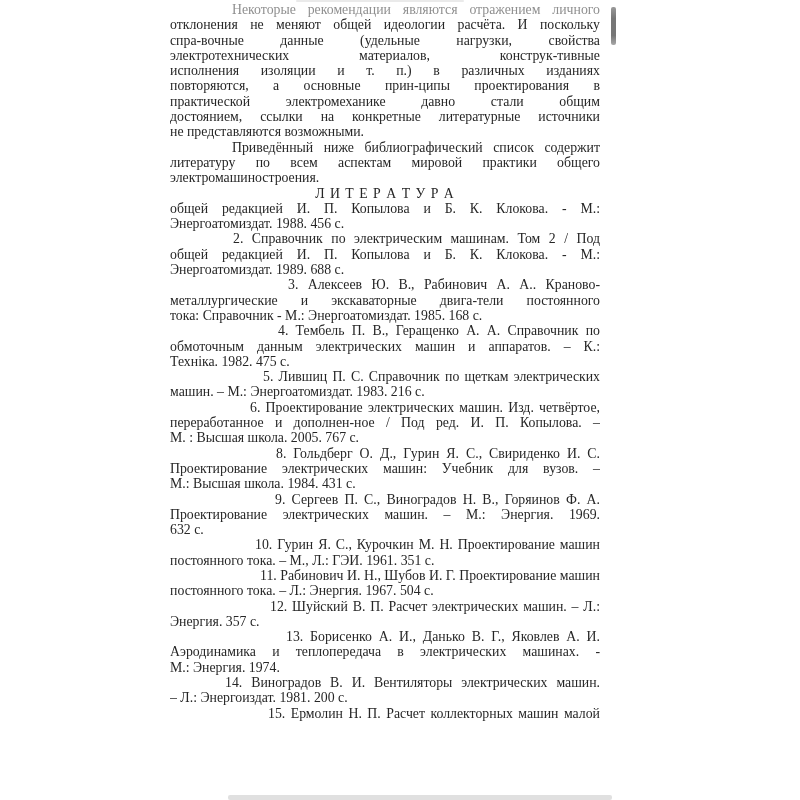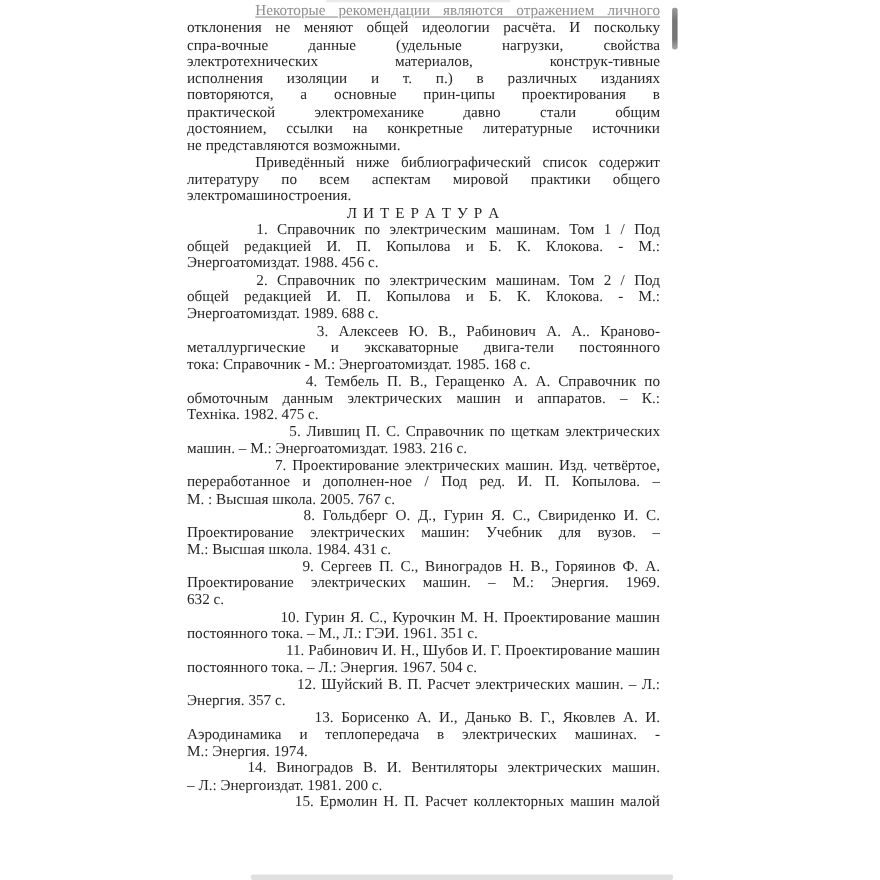--- a/index.html
+++ b/index.html
@@ -14,21 +14,21 @@
     position: absolute; left: 170px; top: 2px; width: 430px;
     color: var(--text-color, #262626);
     font-size: 13.8px; line-height: 15.3px;
   }
   .block { margin: 0; padding: 0; }
   .line {
     height: 15.3px; overflow: hidden;
     text-align: justify; text-align-last: justify;
   }
   .line.last { text-align-last: left; }
-  .line.faded { color: var(--faded-text-color, #8f8f8f); text-decoration: underline; }
+  .line.faded { color: var(--faded-text-color, #8f8f8f); }
   .heading {
     text-align: left; text-align-last: center;
     letter-spacing: 1px;
   }
   
   .artifact-top-smudge {
     position: absolute; left: 296px; top: 0; width: 168px; height: 2px;
     background: var(--smudge-gray, #dadada); opacity: .55; border-radius: 1px;
   }
   .artifact-right-bar {
@@ -65,21 +65,20 @@
         </div>
         <div class="block">
           <div class="line" style="text-indent: 62px;">Приведённый ниже библиографический список содержит</div>
           <div class="line">литературу по всем аспектам мировой практики общего</div>
           <div class="line last">электромашиностроения.</div>
         </div>
       </div>
     <div class="line heading">Л И Т Е Р А Т У Р А</div>
     <div>
         <div class="block">
-          <div class="line" style="text-indent: 63px;">1. Справочник по электрическим машинам. Том 1 / Под</div>
           <div class="line">общей редакцией И. П. Копылова и Б. К. Клокова. - М.:</div>
           <div class="line last">Энергоатомиздат. 1988. 456 с.</div>
         </div>
         <div class="block">
           <div class="line" style="text-indent: 63px;">2. Справочник по электрическим машинам. Том 2 / Под</div>
           <div class="line">общей редакцией И. П. Копылова и Б. К. Клокова. - М.:</div>
           <div class="line last">Энергоатомиздат. 1989. 688 с.</div>
         </div>
         <div class="block">
           <div class="line" style="text-indent: 118px;">3. Алексеев Ю. В., Рабинович А. А.. Краново-</div>
@@ -89,21 +88,21 @@
         <div class="block">
           <div class="line" style="text-indent: 108px;">4. Тембель П. В., Геращенко А. А. Справочник по</div>
           <div class="line">обмоточным данным электрических машин и аппаратов. – К.:</div>
           <div class="line last">Техніка. 1982. 475 с.</div>
         </div>
         <div class="block">
           <div class="line" style="text-indent: 93px;">5. Лившиц П. С. Справочник по щеткам электрических</div>
           <div class="line last">машин. – М.: Энергоатомиздат. 1983. 216 с.</div>
         </div>
         <div class="block">
-          <div class="line" style="text-indent: 80px;">7. Проектирование электрических машин. Изд. четвёртое,</div>
+          <div class="line" style="text-indent: 80px;">6. Проектирование электрических машин. Изд. четвёртое,</div>
           <div class="line">переработанное и дополнен-ное / Под ред. И. П. Копылова. –</div>
           <div class="line last">М. : Высшая школа. 2005. 767 с.</div>
         </div>
         <div class="block">
           <div class="line" style="text-indent: 106px;">8. Гольдберг О. Д., Гурин Я. С., Свириденко И. С.</div>
           <div class="line">Проектирование электрических машин: Учебник для вузов. –</div>
           <div class="line last">М.: Высшая школа. 1984. 431 с.</div>
         </div>
         <div class="block">
           <div class="line" style="text-indent: 105px;">9. Сергеев П. С., Виноградов Н. В., Горяинов Ф. А.</div>

